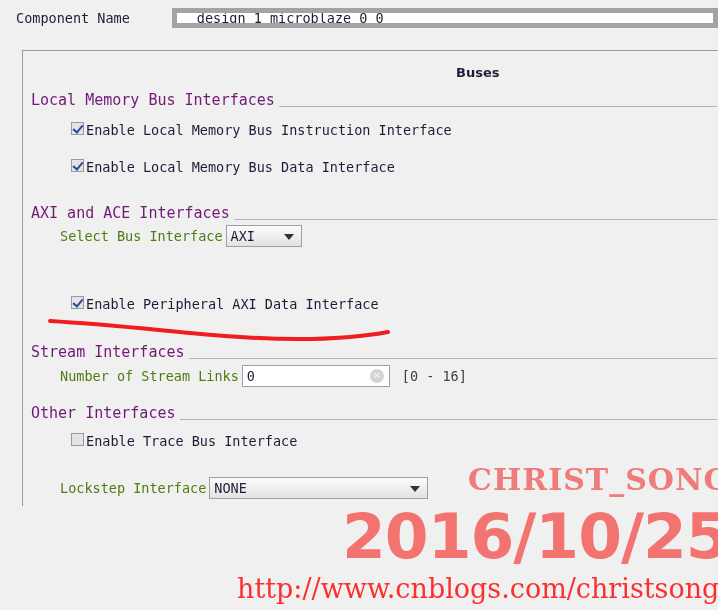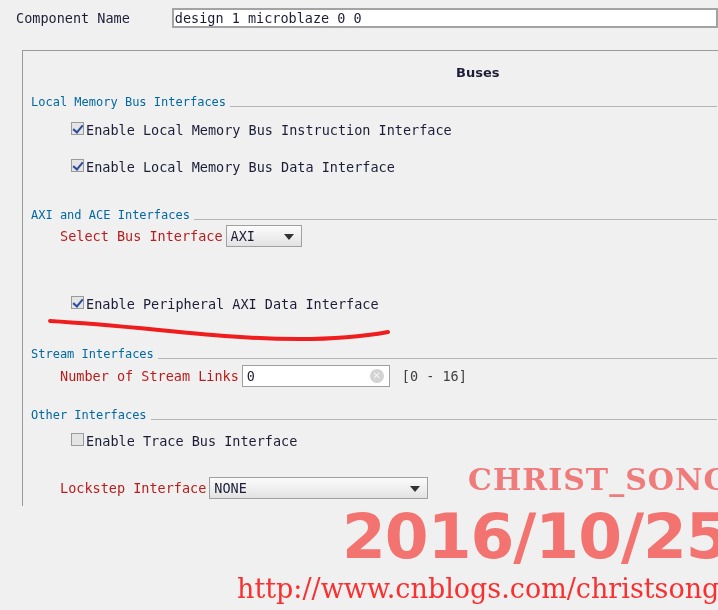--- a/index.html
+++ b/index.html
@@ -31,25 +31,25 @@
     color: #1d1d38;
     letter-spacing: 0px;
     white-space: nowrap;
   }
   #comp-input {
     margin-left: 6px;
     height: 20px;
     line-height: 20px;
     flex: 1;
     background: #ffffff;
-    border: 2px solid #a3a3a3;
+    border: 5px solid #a3a3a3;
     font-family: "DejaVu Sans Mono", monospace;
     font-size: 13.5px;
     color: #1d1d38;
-    padding: 0 1px;
+    padding: 0 20px;
     box-sizing: border-box;
     outline: none;
   }
 
   
   #panel {
     position: absolute;
     left: 22px; top: 50px;
     width: 696px;
     height: 456px;
@@ -74,22 +74,22 @@
   
   .section-head {
     position: absolute;
     left: 8px;
     width: 686px;
     height: 20px;
     display: flex;
     align-items: flex-end;
   }
   .section-head .sh-text {
-    font-size: 12px;
-    color: #0369a1;
+    font-size: 15px;
+    color: #701a75;
     white-space: nowrap;
     padding-bottom: 1px;
   }
   .section-head .sh-rule {
     flex: 1;
     height: 1px;
     background: #b4b4b4;
     margin-bottom: 3px;
     margin-left: 4px;
   }
@@ -126,21 +126,21 @@
 
   
   .field-row {
     position: absolute;
     display: flex;
     align-items: center;
     white-space: nowrap;
   }
   .field-label {
     font-size: 13.5px;
-    color: #b91c1c;
+    color: #4d7c0f;
     margin-right: 3px;
   }
 
   .combo {
     height: 22px;
     box-sizing: border-box;
     border: 1px solid #a0a0a0;
     background: linear-gradient(to bottom, #fbfbfb 0%, #eeeeee 55%, #e2e2e2 100%);
     display: flex;
     align-items: center;

